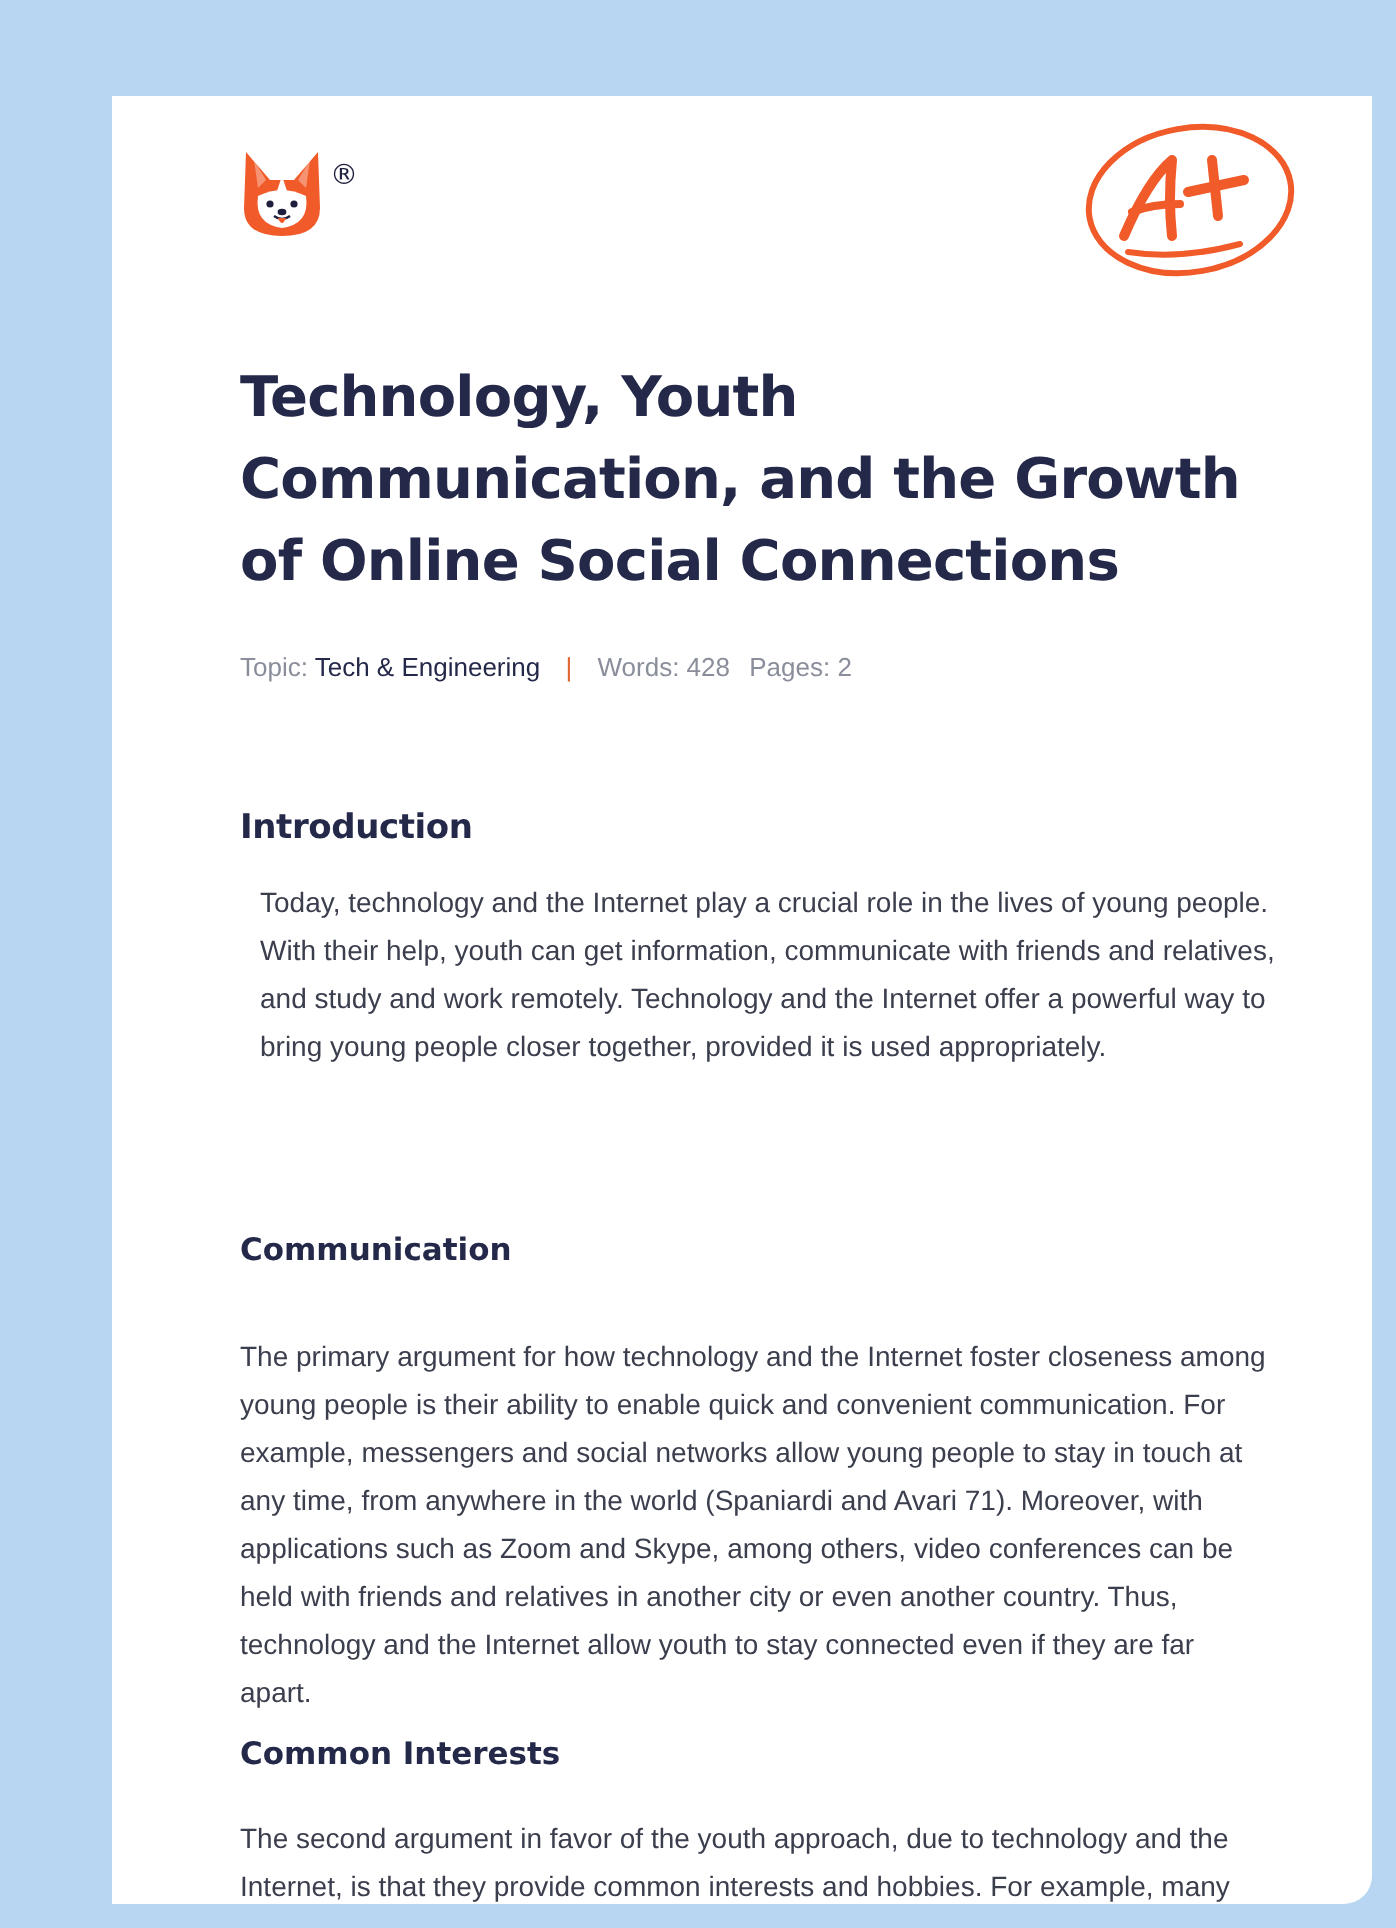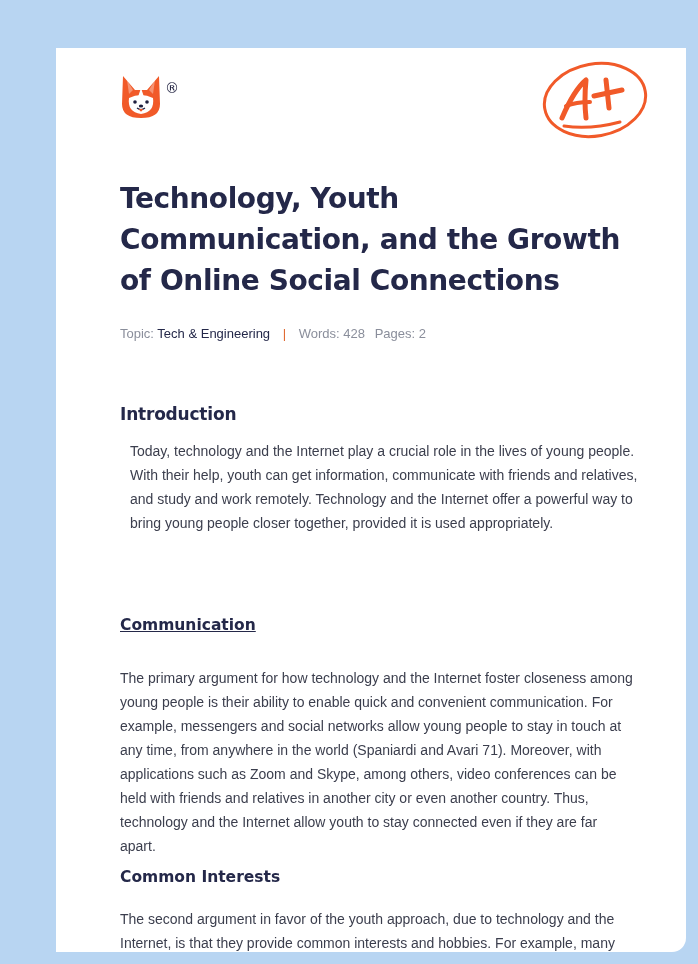--- a/index.html
+++ b/index.html
@@ -47,21 +47,21 @@
     h3 {
       margin: 0; font-family: "DejaVu Sans", sans-serif; font-weight: bold;
       font-size: 15.5px; color: #242849;
     }
     p {
       margin: 0; font-size: 14px; line-height: 24px; color: #3b3e4d;
     }
     .s-intro-h { position: absolute; top: 226px; left: 0; }
     .s-intro-p { position: absolute; top: 261px; left: 10px; width: 515px; }
     .s-how-h { position: absolute; top: 400px; left: 0; }
-    .s-comm-h { position: absolute; top: 438px; left: 0; text-decoration: underline; }
+    .s-comm-h { position: absolute; top: 438px; left: 0; }
     .s-comm-p { position: absolute; top: 477px; left: 0; width: 515px; margin-top: 11px; }
     .s-ci-h { position: absolute; top: 690px; left: 0; }
     .s-ci-p { position: absolute; top: 729px; left: 0; width: 515px; }
   </style>
 </head>
 <body>
 
 <div class="card">
   <div class="header">
     <div class="logo">

